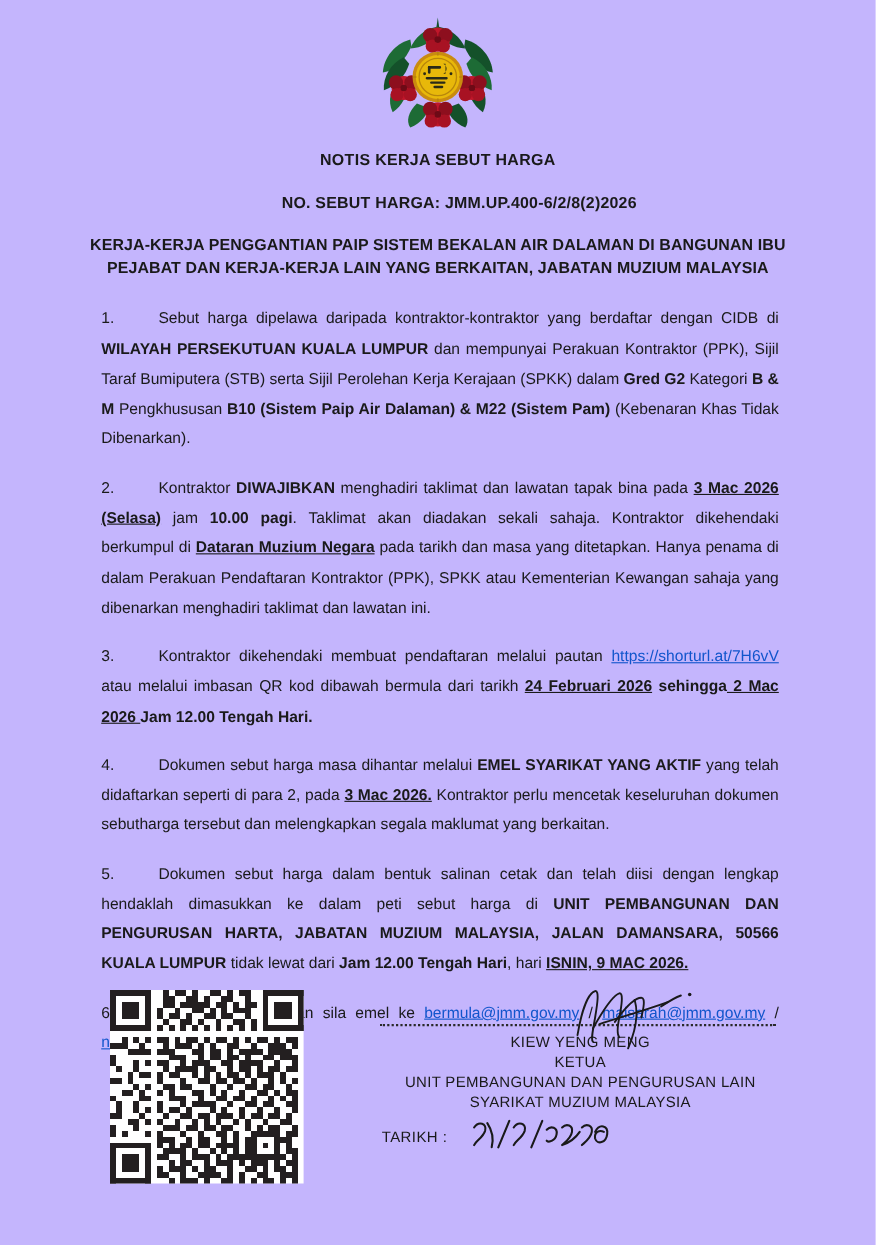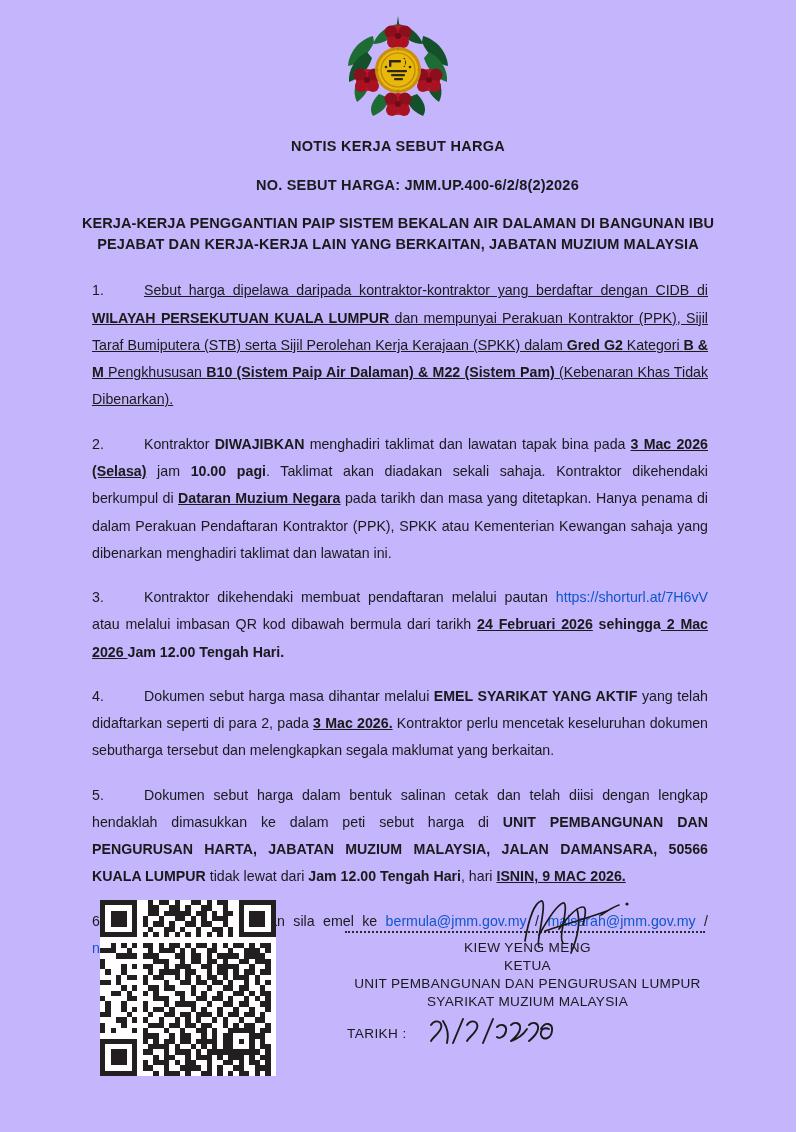--- a/index.html
+++ b/index.html
@@ -68,29 +68,30 @@
     margin-left: 92px;
   }
   .para {
     font-size: 14.2px;
     line-height: 1.92;
     text-align: justify;
     text-justify: inter-word;
     margin: 0;
     margin-top: 17px;
   }
-  .para:first-child { margin-top: 0; text-decoration: underline; }
+  .para:first-child { margin-top: 0; }
   .num {
     display: inline-block;
     width: 52px;
   }
   b { font-weight: bold; }
   .bu { font-weight: bold; text-decoration: underline; }
   .link {
     color: #1155cc;
+    text-decoration: underline;
     cursor: pointer;
   }
 
   
   .footer {
     position: absolute;
     left: 0;
     top: 893px;
     width: 800px;
     height: 200px;
@@ -590,21 +591,21 @@
           <path d="M30 36 C48 30 70 24 92 16"></path>
           <path d="M62 14 C66 28 62 44 56 58"></path>
           <path d="M86 20 C92 16 98 12 104 10"></path>
         </g>
         <circle cx="112" cy="9" r="1.6" fill="#1a1a1a"></circle>
       </svg>
 
       <div class="dotline"></div>
       <div class="sig-name">KIEW YENG MENG</div>
       <div class="sig-line2">KETUA</div>
-      <div class="sig-line3">UNIT PEMBANGUNAN DAN PENGURUSAN LUMPUR</div>
+      <div class="sig-line3">UNIT PEMBANGUNAN DAN PENGURUSAN LAIN</div>
       <div class="sig-line4">SYARIKAT MUZIUM MALAYSIA</div>
 
       <div class="tarikh-row">
         <span class="tarikh-label">TARIKH :</span>
         <svg class="tarikh-hand" width="130" height="32" viewBox="0 0 130 32">
           <title>24/2/2026</title>
           <g fill="none" stroke="#1a1a1a" stroke-width="1.9" stroke-linecap="round" stroke-linejoin="round">
             <path d="M4 10 C8 4 16 6 14 13 C12 19 6 22 4 26"></path>
             <path d="M16 6 C20 12 22 20 20 28"></path>
             <path d="M26 28 L36 4"></path>

